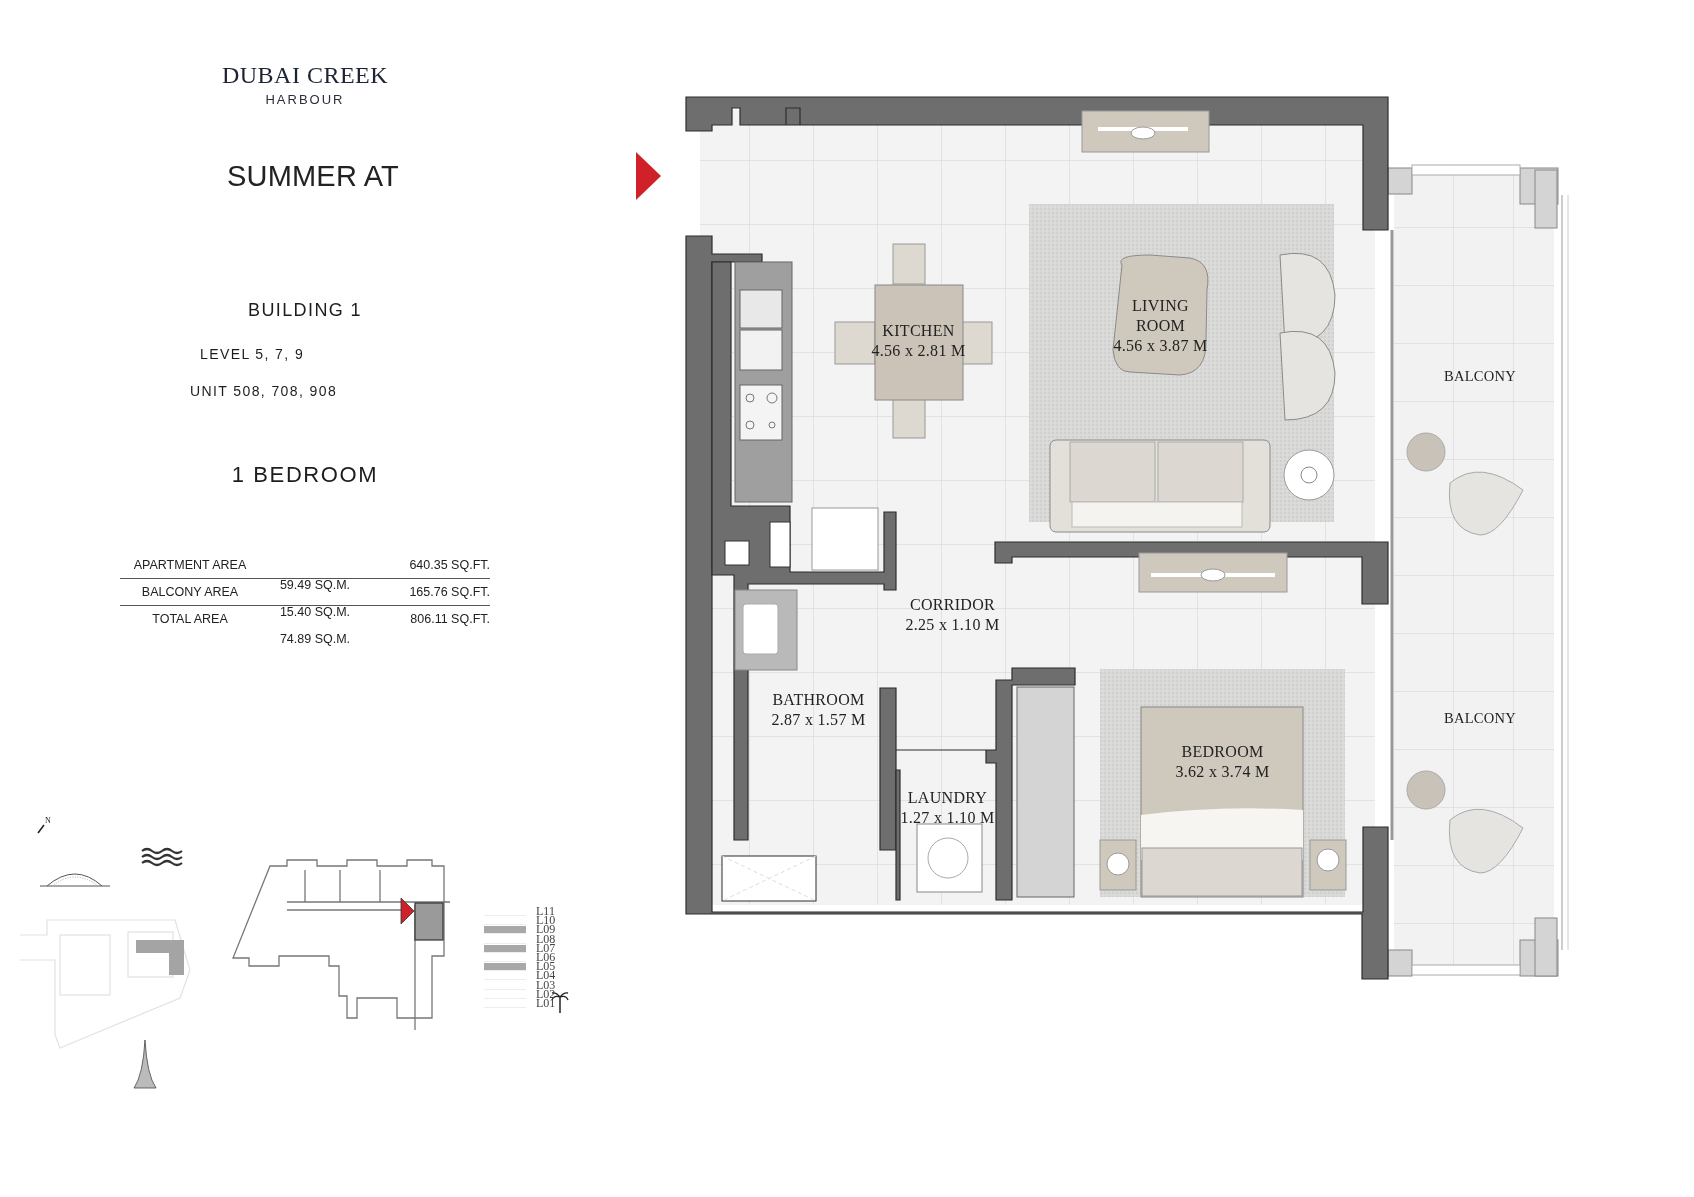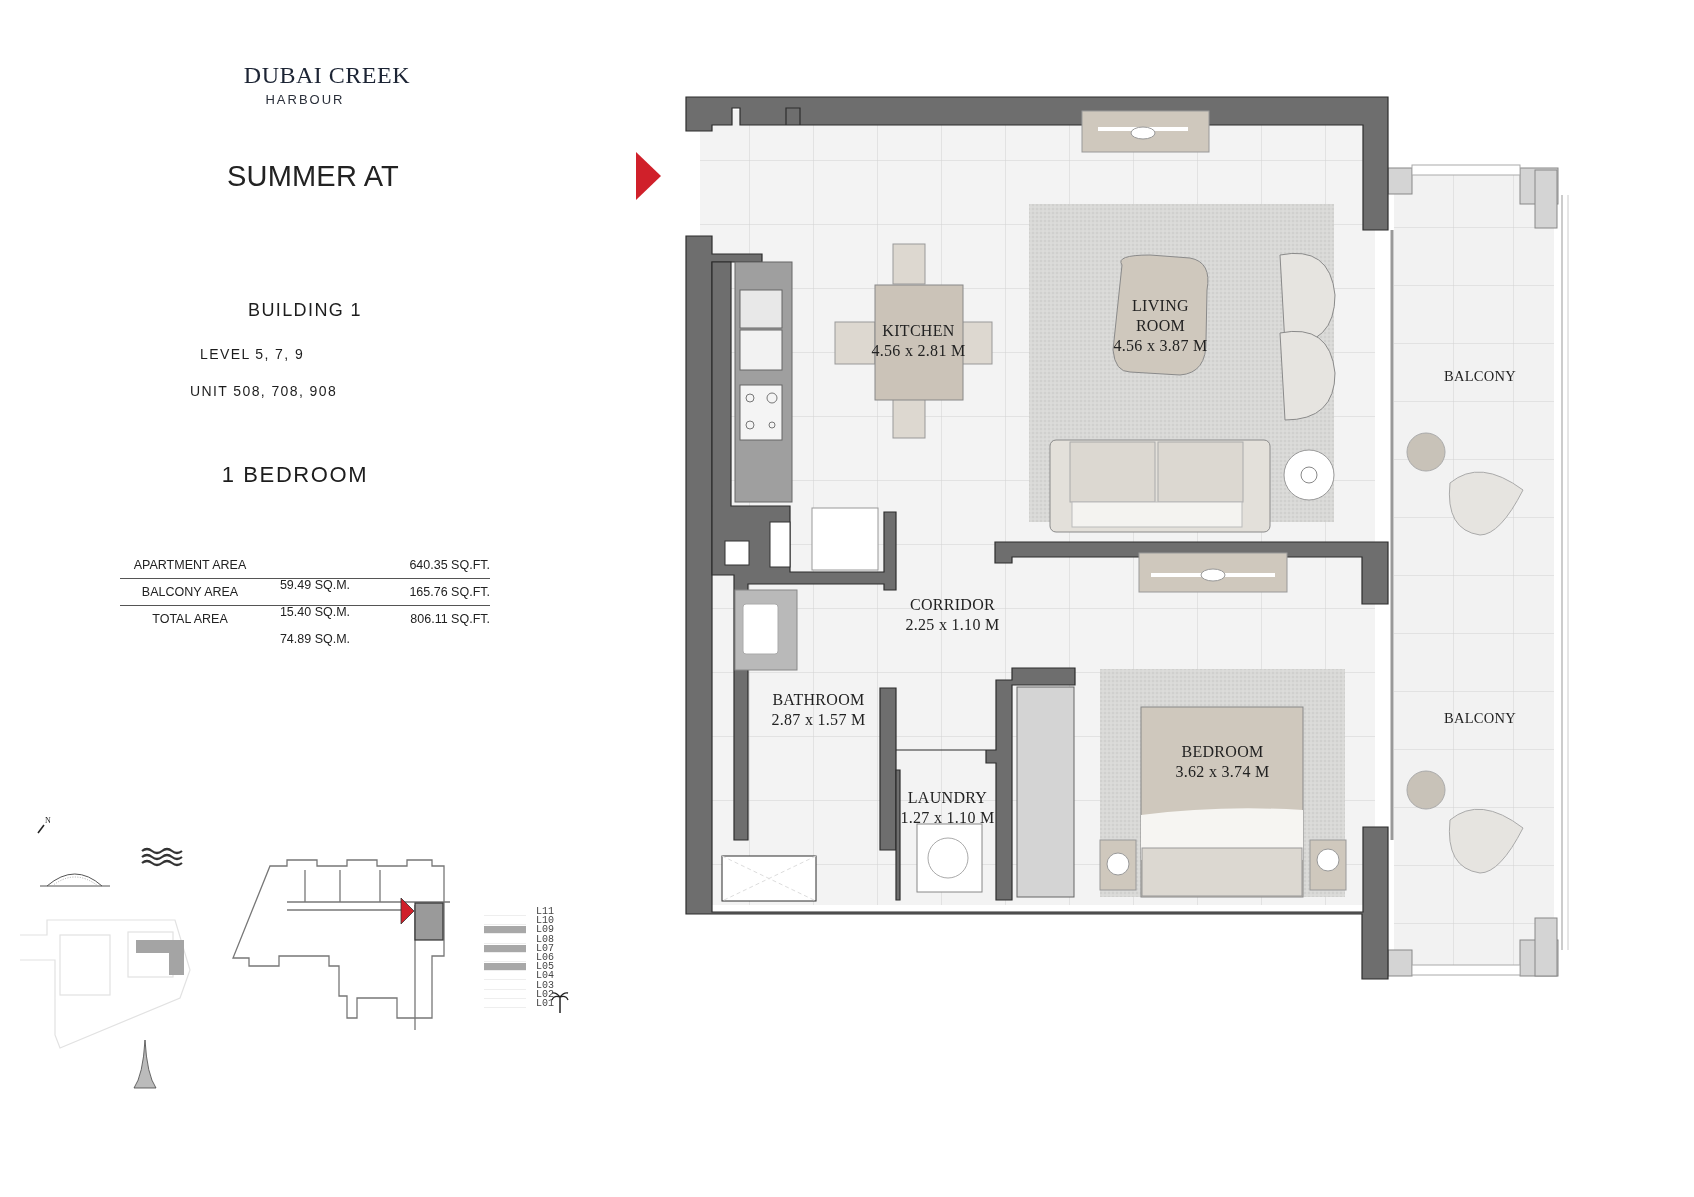--- a/index.html
+++ b/index.html
@@ -1,38 +1,38 @@
 <!DOCTYPE html>
 <html><head>
 <meta charset="utf-8">
 <style>
   html, body { margin:0; padding:0; background:#ffffff; }
   body { width:1694px; height:1197px; position:relative; overflow:hidden;
          font-family:"DejaVu Serif","Liberation Serif",serif; color:#1d1d1d; }
   .abs { position:absolute; }
 
   
-  .brand1 { left:200px; top:62px; width:210px; font-size:24px; letter-spacing:0.5px; color:#1c2434; text-align:right; font-family:"Liberation Serif",serif; }
+  .brand1 { left:200px; top:62px; width:210px; font-size:24px; letter-spacing:0.5px; color:#1c2434; text-align:center; font-family:"Liberation Serif",serif; }
   .brand2 { left:200px; top:92px; width:210px; font-size:13px; letter-spacing:2px; color:#2a2f3a; text-align:center; font-family:"Liberation Sans",sans-serif; }
   .proj { left:188px; top:158px; width:250px; font-size:29px; line-height:37px; text-align:center; font-family:"Liberation Sans",sans-serif; color:#222; letter-spacing:0.2px; }
   .bld { left:200px; top:300px; width:210px; font-size:18px; letter-spacing:1.4px; text-align:center; font-family:"Liberation Sans",sans-serif; }
   .lvl { left:200px; top:346px; width:210px; font-size:14px; letter-spacing:1.4px; font-family:"Liberation Sans",sans-serif; }
   .unit { left:190px; top:383px; width:230px; font-size:14px; letter-spacing:1.4px; font-family:"Liberation Sans",sans-serif; }
-  .beds { left:180px; top:462px; width:230px; font-size:22px; letter-spacing:1.6px; text-align:center; font-family:"Liberation Sans",sans-serif; }
+  .beds { left:190px; top:462px; width:230px; font-size:22px; letter-spacing:1.6px; text-align:center; font-family:"Liberation Sans",sans-serif; }
 
   .area-table { left:120px; top:552px; width:370px; font-family:"Liberation Sans",sans-serif; font-size:12.5px; color:#222; }
   .area-row { display:flex; height:26px; align-items:center; }
   .area-row.sep { border-top:1.5px solid #555; }
   .area-row .c1 { width:140px; text-align:center; }
   .area-row .c2 { width:110px; text-align:center;margin-top:39px; }
   .area-row .c3 { width:120px; text-align:right; }
 
   
   .kp-lines { left:0; top:800px; width:600px; height:300px; }
-  .levels { left:484px; top:907px; width:70px; font-family:Liberation Mono, monospace; font-size:10px; color:#444; }
+  .levels { left:484px; top:907px; width:70px; font-family:Liberation Serif, serif; font-size:12px; color:#444; }
   .lv { position:relative; height:9.2px; line-height:9.2px; }
   .lv .bar { position:absolute; left:0; top:1px; width:42px; height:7px; border-bottom:1px solid #eee; }
   .lv .bar.on { background:#a8a8a8; }
   .lv .lab { position:absolute; left:52px; top:0; }
 
   
   .plan { left:0; top:0; width:1694px; height:1197px; }
   .room-label { position:absolute; text-align:center; font-family:"Liberation Serif",serif; font-size:16px; line-height:20px; color:#222; letter-spacing:0.3px; }
   .entry-arrow { left:636px; top:152px; width:0; height:0; border-top:24px solid transparent; border-bottom:24px solid transparent; border-left:25px solid #d0202a; }
 </style>

